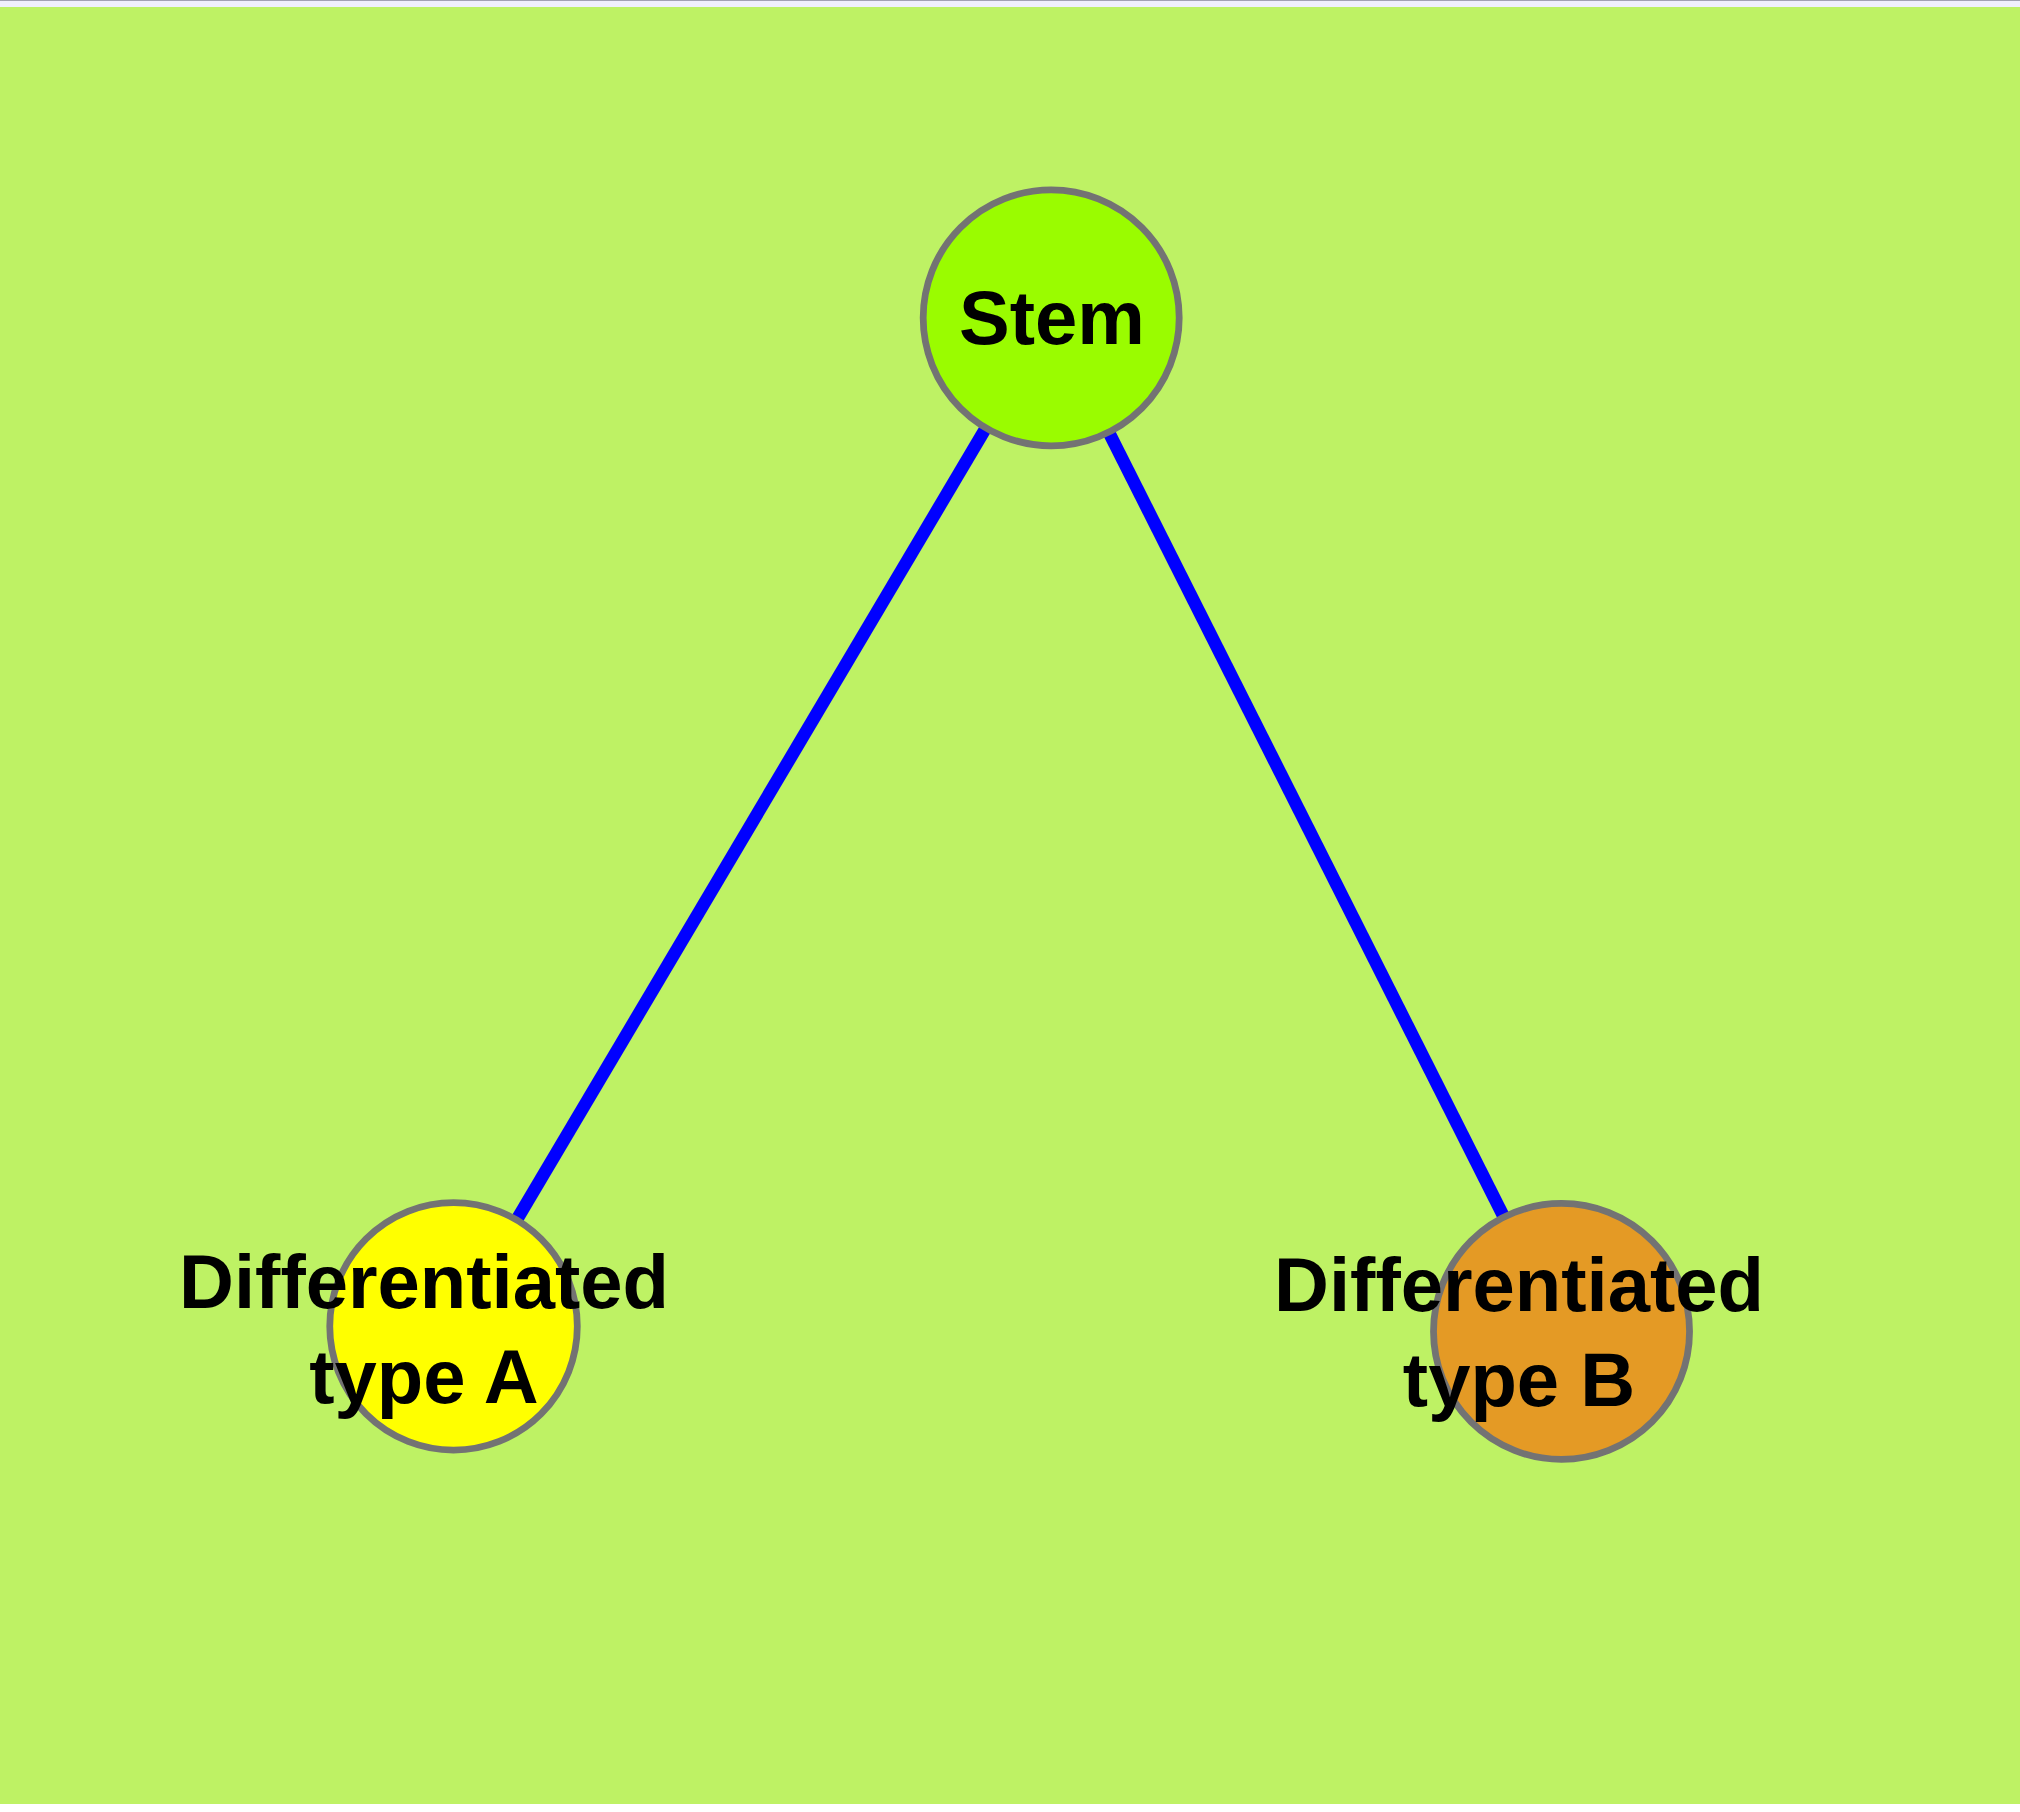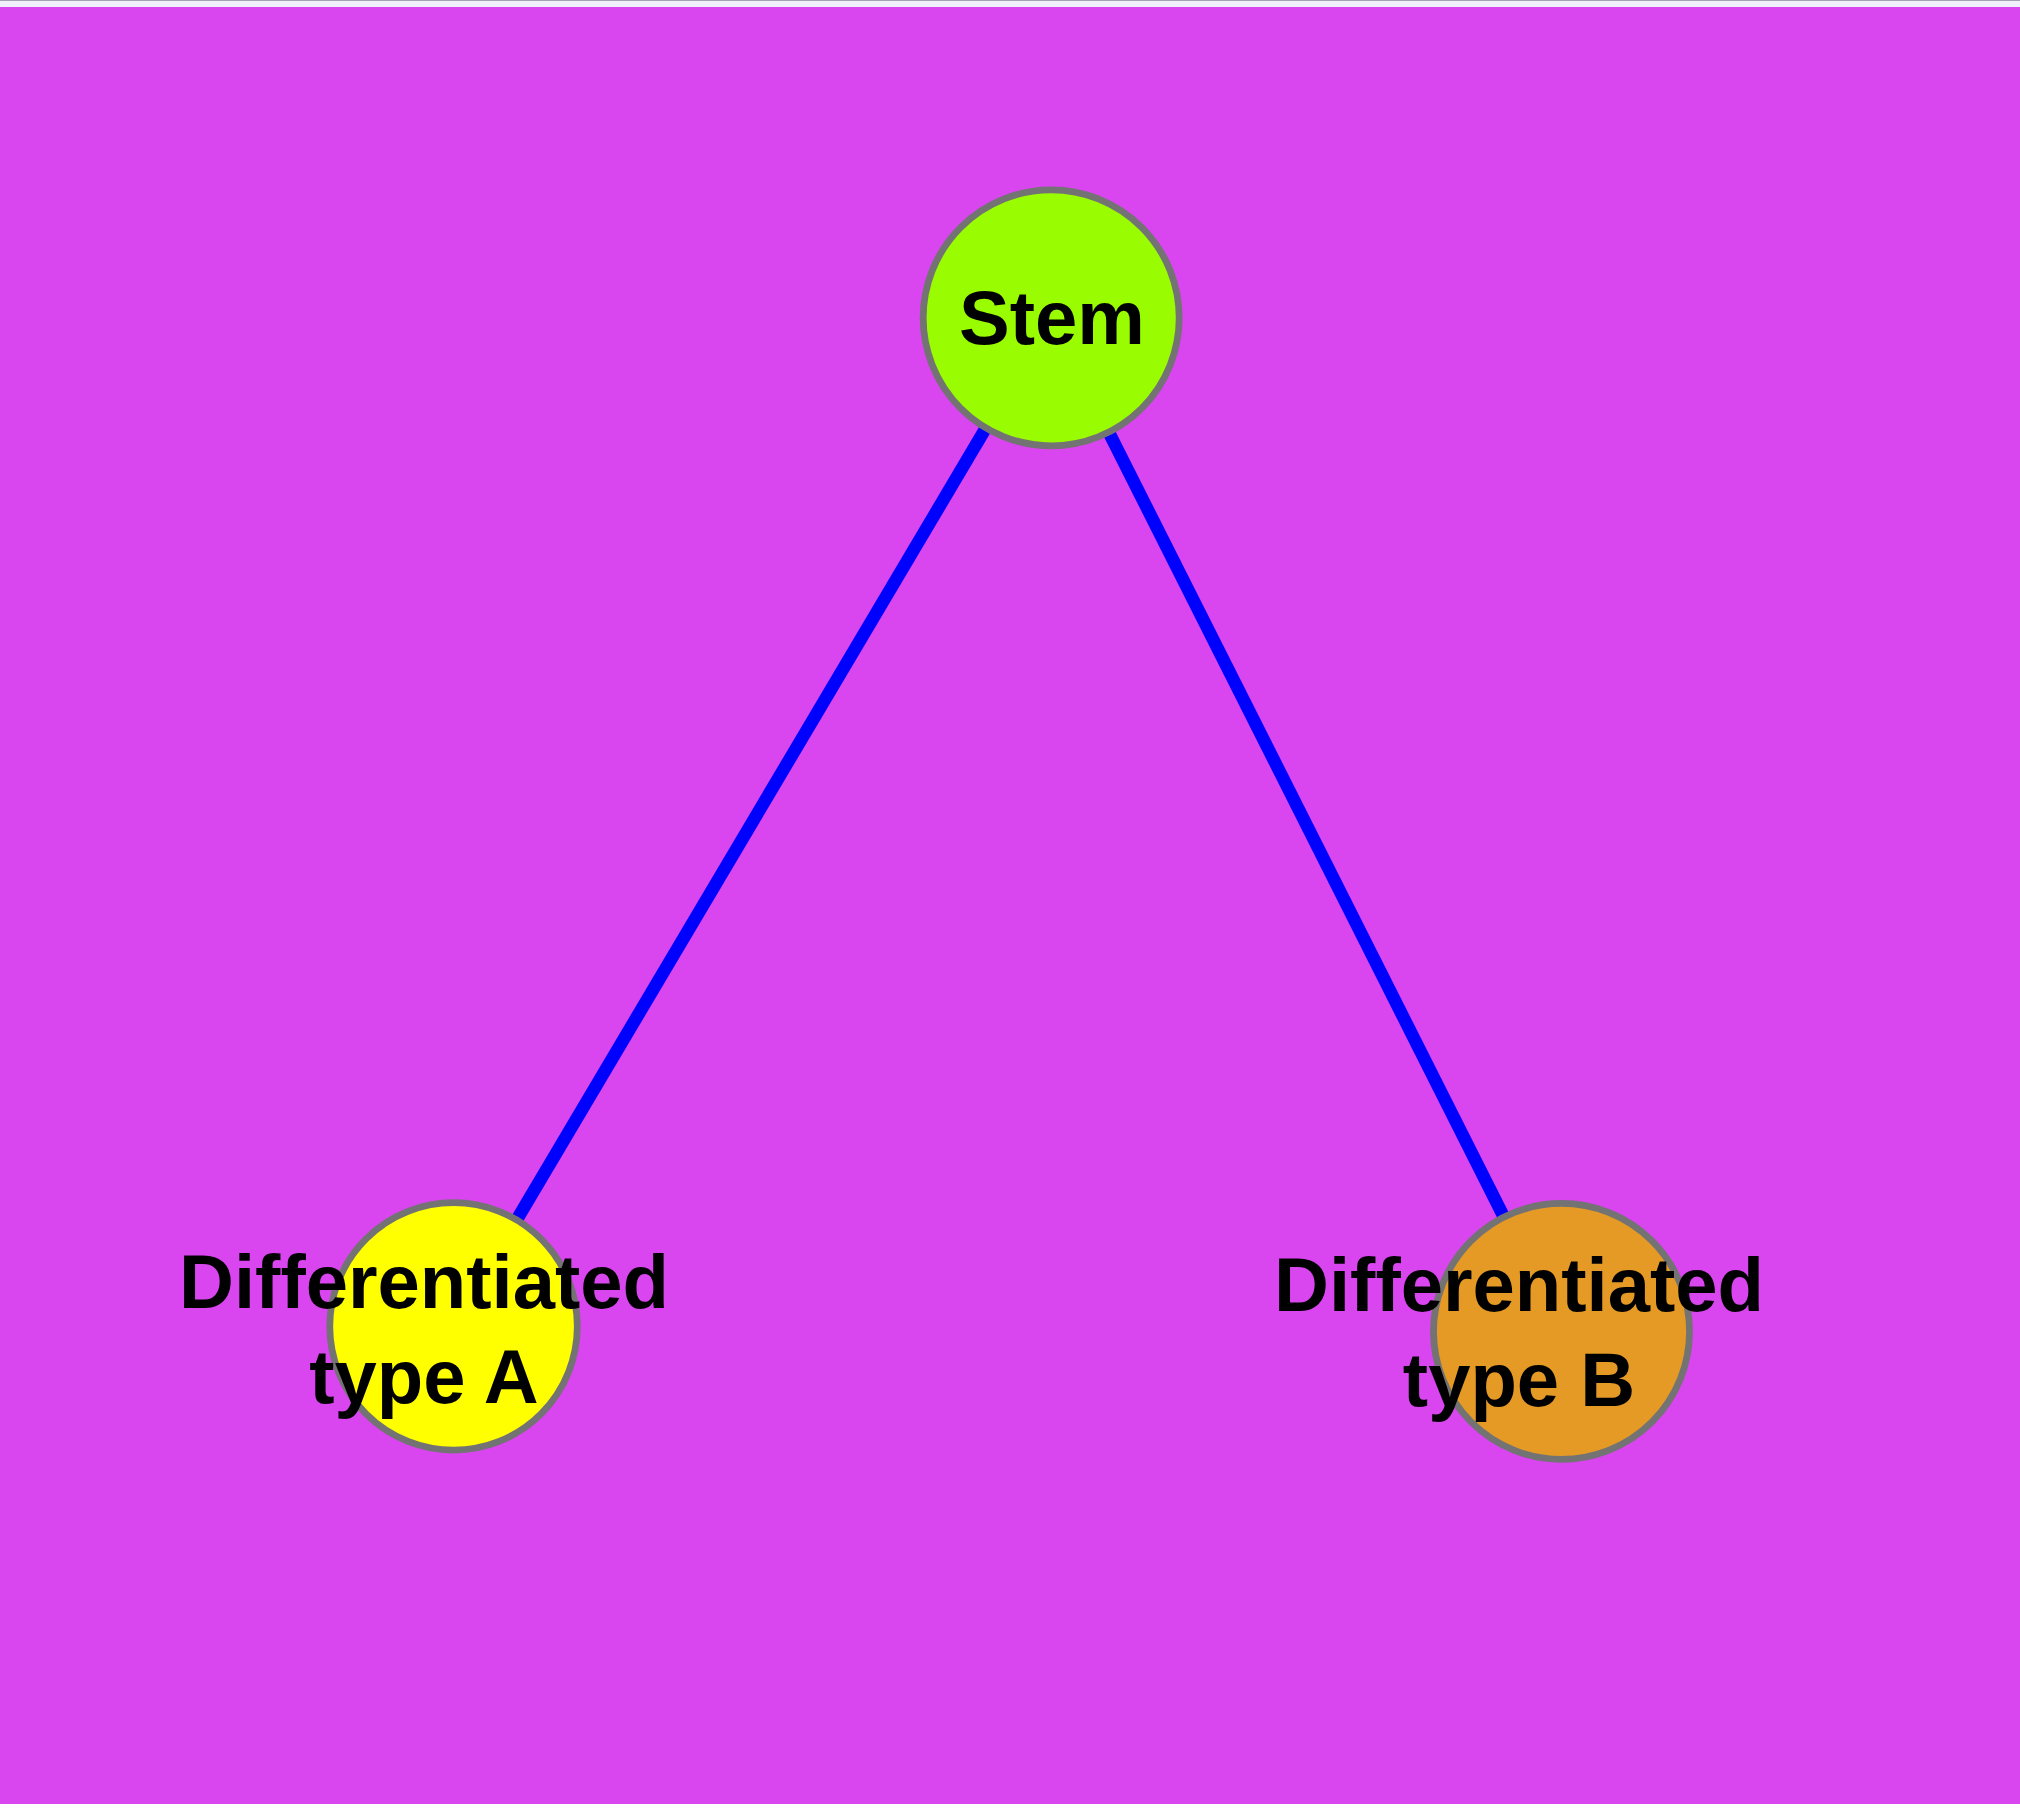--- a/index.html
+++ b/index.html
@@ -56,21 +56,21 @@
     white-space: pre-line;
     letter-spacing: 0px;
   }
   .label-stem   { left: 1052px; top: 317px; }
   .label-type-a { left: 424px;  top: 1329px; }
   .label-type-b { left: 1519px; top: 1332px; }
 </style>
 </head>
 <body>
 
-<div class="stage" style="background-color: #d946ef;">
+<div class="stage" style="background-color: #bef264;">
 
   <div class="window-top-edge"></div>
 
   <svg class="graph-svg" viewBox="0 0 2384 2138" preserveAspectRatio="none">
 
     <line class="edge-line" x1="1240" y1="375" x2="535" y2="1565" stroke="#0000FF"></line>
     <line class="edge-line" x1="1240" y1="375" x2="1842" y2="1571" stroke="#0000FF"></line>
 
     <circle class="node-circle" cx="1240" cy="375" r="151" fill="#9AFC00"></circle>
     <circle class="node-circle" cx="535" cy="1565" r="146" fill="#FFFF00"></circle>

